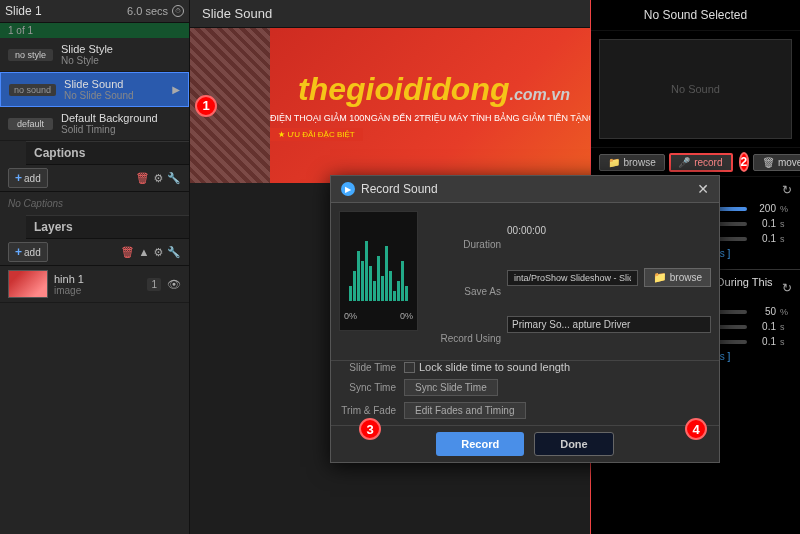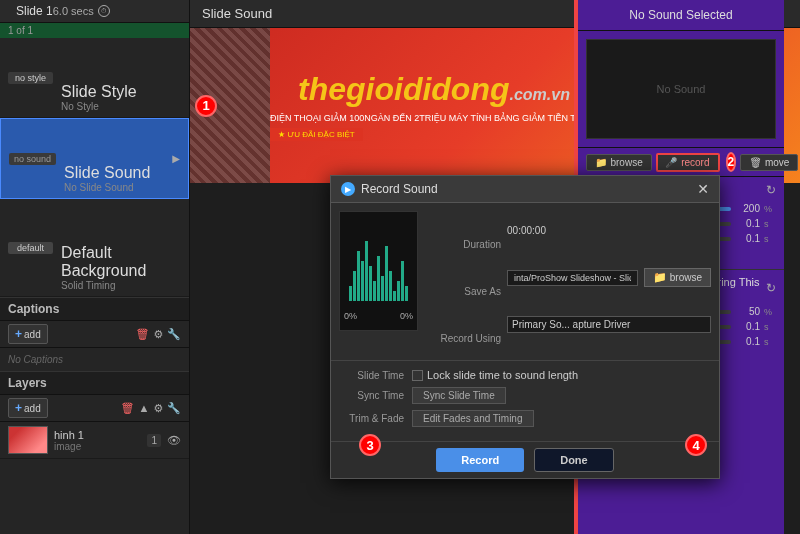--- a/index.html
+++ b/index.html
@@ -1,36 +1,36 @@
 <!DOCTYPE html>
 <html><head>
   <meta charset="utf-8">
   <style>
     * { box-sizing: border-box; margin: 0; padding: 0; }
     body { width: 800px; height: 534px; background: #1a1a1a; font-family: Arial, sans-serif; font-size: 11px; color: #ccc; overflow: hidden; position: relative; }
 
     
     .left-sidebar { position: absolute; left: 0; top: 0; width: 190px; height: 534px; background: #252525; border-right: 1px solid #111; }
-    .slide-header { background: #2a2a2a; padding: 4px 16px; border-bottom: 1px solid #111; display: flex; align-items: center; }
+    .slide-header { background: #2a2a2a; padding: 4px 5px; border-bottom: 1px solid #111; display: flex; justify-content: space-between; align-items: center; }
     .slide-header-title { color: #ddd; font-size: 12px; }
     .slide-header-time { color: #aaa; font-size: 11px; display: flex; align-items: center; gap: 4px; }
     .clock-icon { width: 12px; height: 12px; border: 1px solid #aaa; border-radius: 50%; display: inline-flex; align-items: center; justify-content: center; font-size: 7px; }
     .slide-counter { color: #999; font-size: 10px; padding: 2px 8px; background: #14532d; }
     .sidebar-item { display: flex; align-items: center; padding: 5px 8px; gap: 8px; cursor: pointer; border-bottom: 1px solid #1a1a1a; }
     .sidebar-item.selected-blue { background: #2a5aad; border: 1px solid #4a8aff; }
     .sidebar-item-badge { background: #444; color: #ccc; padding: 1px 5px; font-size: 9px; border-radius: 2px; min-width: 45px; text-align: center; flex-shrink: 0; }
     .sidebar-item-badge.no-sound { background: #3a3a3a; color: #999; }
     .sidebar-item-badge.default { background: #444; }
     .sidebar-item-badge.no-style { background: #3a3a3a; }
     .sidebar-item-info { flex: 1; }
-    .sidebar-item-info .title { color: #ddd; font-size: 16px; margin-top: 40px; }
+    .sidebar-item-info .title { color: #ddd; font-size: 11px; }
     .sidebar-item-info .subtitle { color: #888; font-size: 10px; }
     .sidebar-item-arrow { color: #aaa; font-size: 10px; }
 
-    .section-header { background: #1e1e1e; padding: 4px 8px; color: #bbb; font-size: 12px; font-weight: bold; border-bottom: 1px solid #111; border-top: 1px solid #333; }
+    .section-header { background: #1e1e1e; padding: 4px 8px; color: #bbb; font-size: 12px; font-weight: bold; border-bottom: 1px solid #111; border-top: 1px solid #333; margin-left: 26px; }
     .section-toolbar { display: flex; align-items: center; padding: 3px 8px; background: #252525; gap: 4px; border-bottom: 1px solid #111; }
     .toolbar-btn { background: #333; border: 1px solid #555; color: #ccc; padding: 2px 6px; cursor: pointer; font-size: 10px; border-radius: 2px; display: flex; align-items: center; gap: 2px; }
     .icon-plus { color: #6af; font-size: 12px; font-weight: bold; }
     .icon-trash { color: #f66; }
     .icon-gear { color: #aaa; }
     .icon-wrench { color: #aaa; }
     .no-captions { color: #666; font-size: 10px; padding: 6px 8px; font-style: italic; }
 
     .layer-item { display: flex; align-items: center; padding: 4px 8px; gap: 6px; border-bottom: 1px solid #1a1a1a; }
     .layer-thumb { width: 40px; height: 28px; background: #333; border: 1px solid #555; flex-shrink: 0; overflow: hidden; }
@@ -48,21 +48,21 @@
     .content-title { color: #ddd; font-size: 13px; }
 
     
     .slide-image-area { height: 155px; background: #111; position: relative; overflow: hidden; }
     .banner-content { background: linear-gradient(135deg, #c8271f 0%, #e63c28 50%, #f5821e 100%); width: 100%; height: 100%; display: flex; align-items: center; justify-content: center; position: relative; }
     .banner-pattern { position: absolute; top: 0; left: 0; width: 80px; height: 100%; background: repeating-linear-gradient(45deg, #333 0px, #333 4px, #555 4px, #555 8px); opacity: 0.7; }
     .banner-text-area { flex: 1; padding: 10px 20px; }
     .step-number-1 { position: absolute; left: 5px; top: 50%; transform: translateY(-50%); background: red; color: #fff; width: 22px; height: 22px; border-radius: 50%; display: flex; align-items: center; justify-content: center; font-size: 13px; font-weight: bold; border: 2px solid #ff6666; z-index: 10; }
 
     
-    .right-panel { position: absolute; right: 16px; top: 0; width: 210px; background: #4c1d95; border-left: 4px solid #ef4444; height: 100%; }
+    .right-panel { position: absolute; right: 0; top: 0; width: 210px; background: #000000; border-left: 1px solid #ef4444; height: 100%; }
     .right-panel-header { padding: 8px 10px; border-bottom: 1px solid #111; }
     .no-sound-title { color: #ddd; font-size: 12px; text-align: center; }
     .no-sound-preview { background: #1a1a1a; height: 100px; margin: 8px; display: flex; align-items: center; justify-content: center; border: 1px solid #333; }
     .no-sound-label { color: #555; font-size: 11px; }
 
     .sound-toolbar { display: flex; align-items: center; padding: 4px 8px; gap: 4px; border-bottom: 1px solid #111; border-top: 1px solid #111; }
     .sound-btn { background: #333; border: 1px solid #555; color: #ccc; padding: 2px 8px; cursor: pointer; font-size: 10px; border-radius: 2px; display: flex; align-items: center; gap: 3px; }
     .sound-btn.record-btn { border: 2px solid #e44; color: #f88; }
     .step-number-2 { background: red; color: #fff; width: 20px; height: 20px; border-radius: 50%; display: flex; align-items: center; justify-content: center; font-size: 12px; font-weight: bold; border: 2px solid #ff6666; margin-left: 2px; }
 
@@ -94,21 +94,21 @@
 
     .dialog-form { flex: 1; }
     .form-row { display: flex; align-items: center; margin-bottom: 8px; gap: 6px; }
     .form-label { color: #999; font-size: 10px; width: 75px; text-align: right; flex-shrink: 0; margin-top: 28px; }
     .form-value { color: #ccc; font-size: 10px; }
     .form-input { background: #1a1a1a; border: 1px solid #555; color: #ccc; padding: 2px 6px; font-size: 10px; flex: 1; }
     .form-select { background: #1a1a1a; border: 1px solid #555; color: #ccc; padding: 2px 4px; font-size: 10px; flex: 1; appearance: none; }
     .browse-btn { background: #444; border: 1px solid #666; color: #ccc; padding: 2px 8px; cursor: pointer; font-size: 10px; display: flex; align-items: center; gap: 3px; }
     .folder-icon { color: #fa0; font-size: 11px; }
 
-    .dialog-bottom { padding: 8px; border-top: 1px solid #444; }
+    .dialog-bottom { padding: 0; border-top: 1px solid #444; }
     .dialog-bottom-row { display: flex; align-items: center; margin-bottom: 6px; gap: 8px; }
     .bottom-label { color: #999; font-size: 10px; width: 65px; text-align: right; flex-shrink: 0; }
     .checkbox-row { display: flex; align-items: center; gap: 4px; }
     .sync-btn { background: #3a3a3a; border: 1px solid #555; color: #aaa; padding: 2px 10px; cursor: pointer; font-size: 10px; }
     .fades-btn { background: #3a3a3a; border: 1px solid #555; color: #aaa; padding: 2px 10px; cursor: pointer; font-size: 10px; }
 
     .dialog-actions { display: flex; justify-content: center; gap: 10px; padding: 6px 8px; border-top: 1px solid #444; position: relative; }
     .action-btn { padding: 5px 25px; cursor: pointer; font-size: 11px; font-weight: bold; border: none; border-radius: 3px; }
     .record-action-btn { background: #4a8fe8; color: #fff; }
     .done-btn { background: #0f172a; color: #ccc; border: 1px solid #666; }

